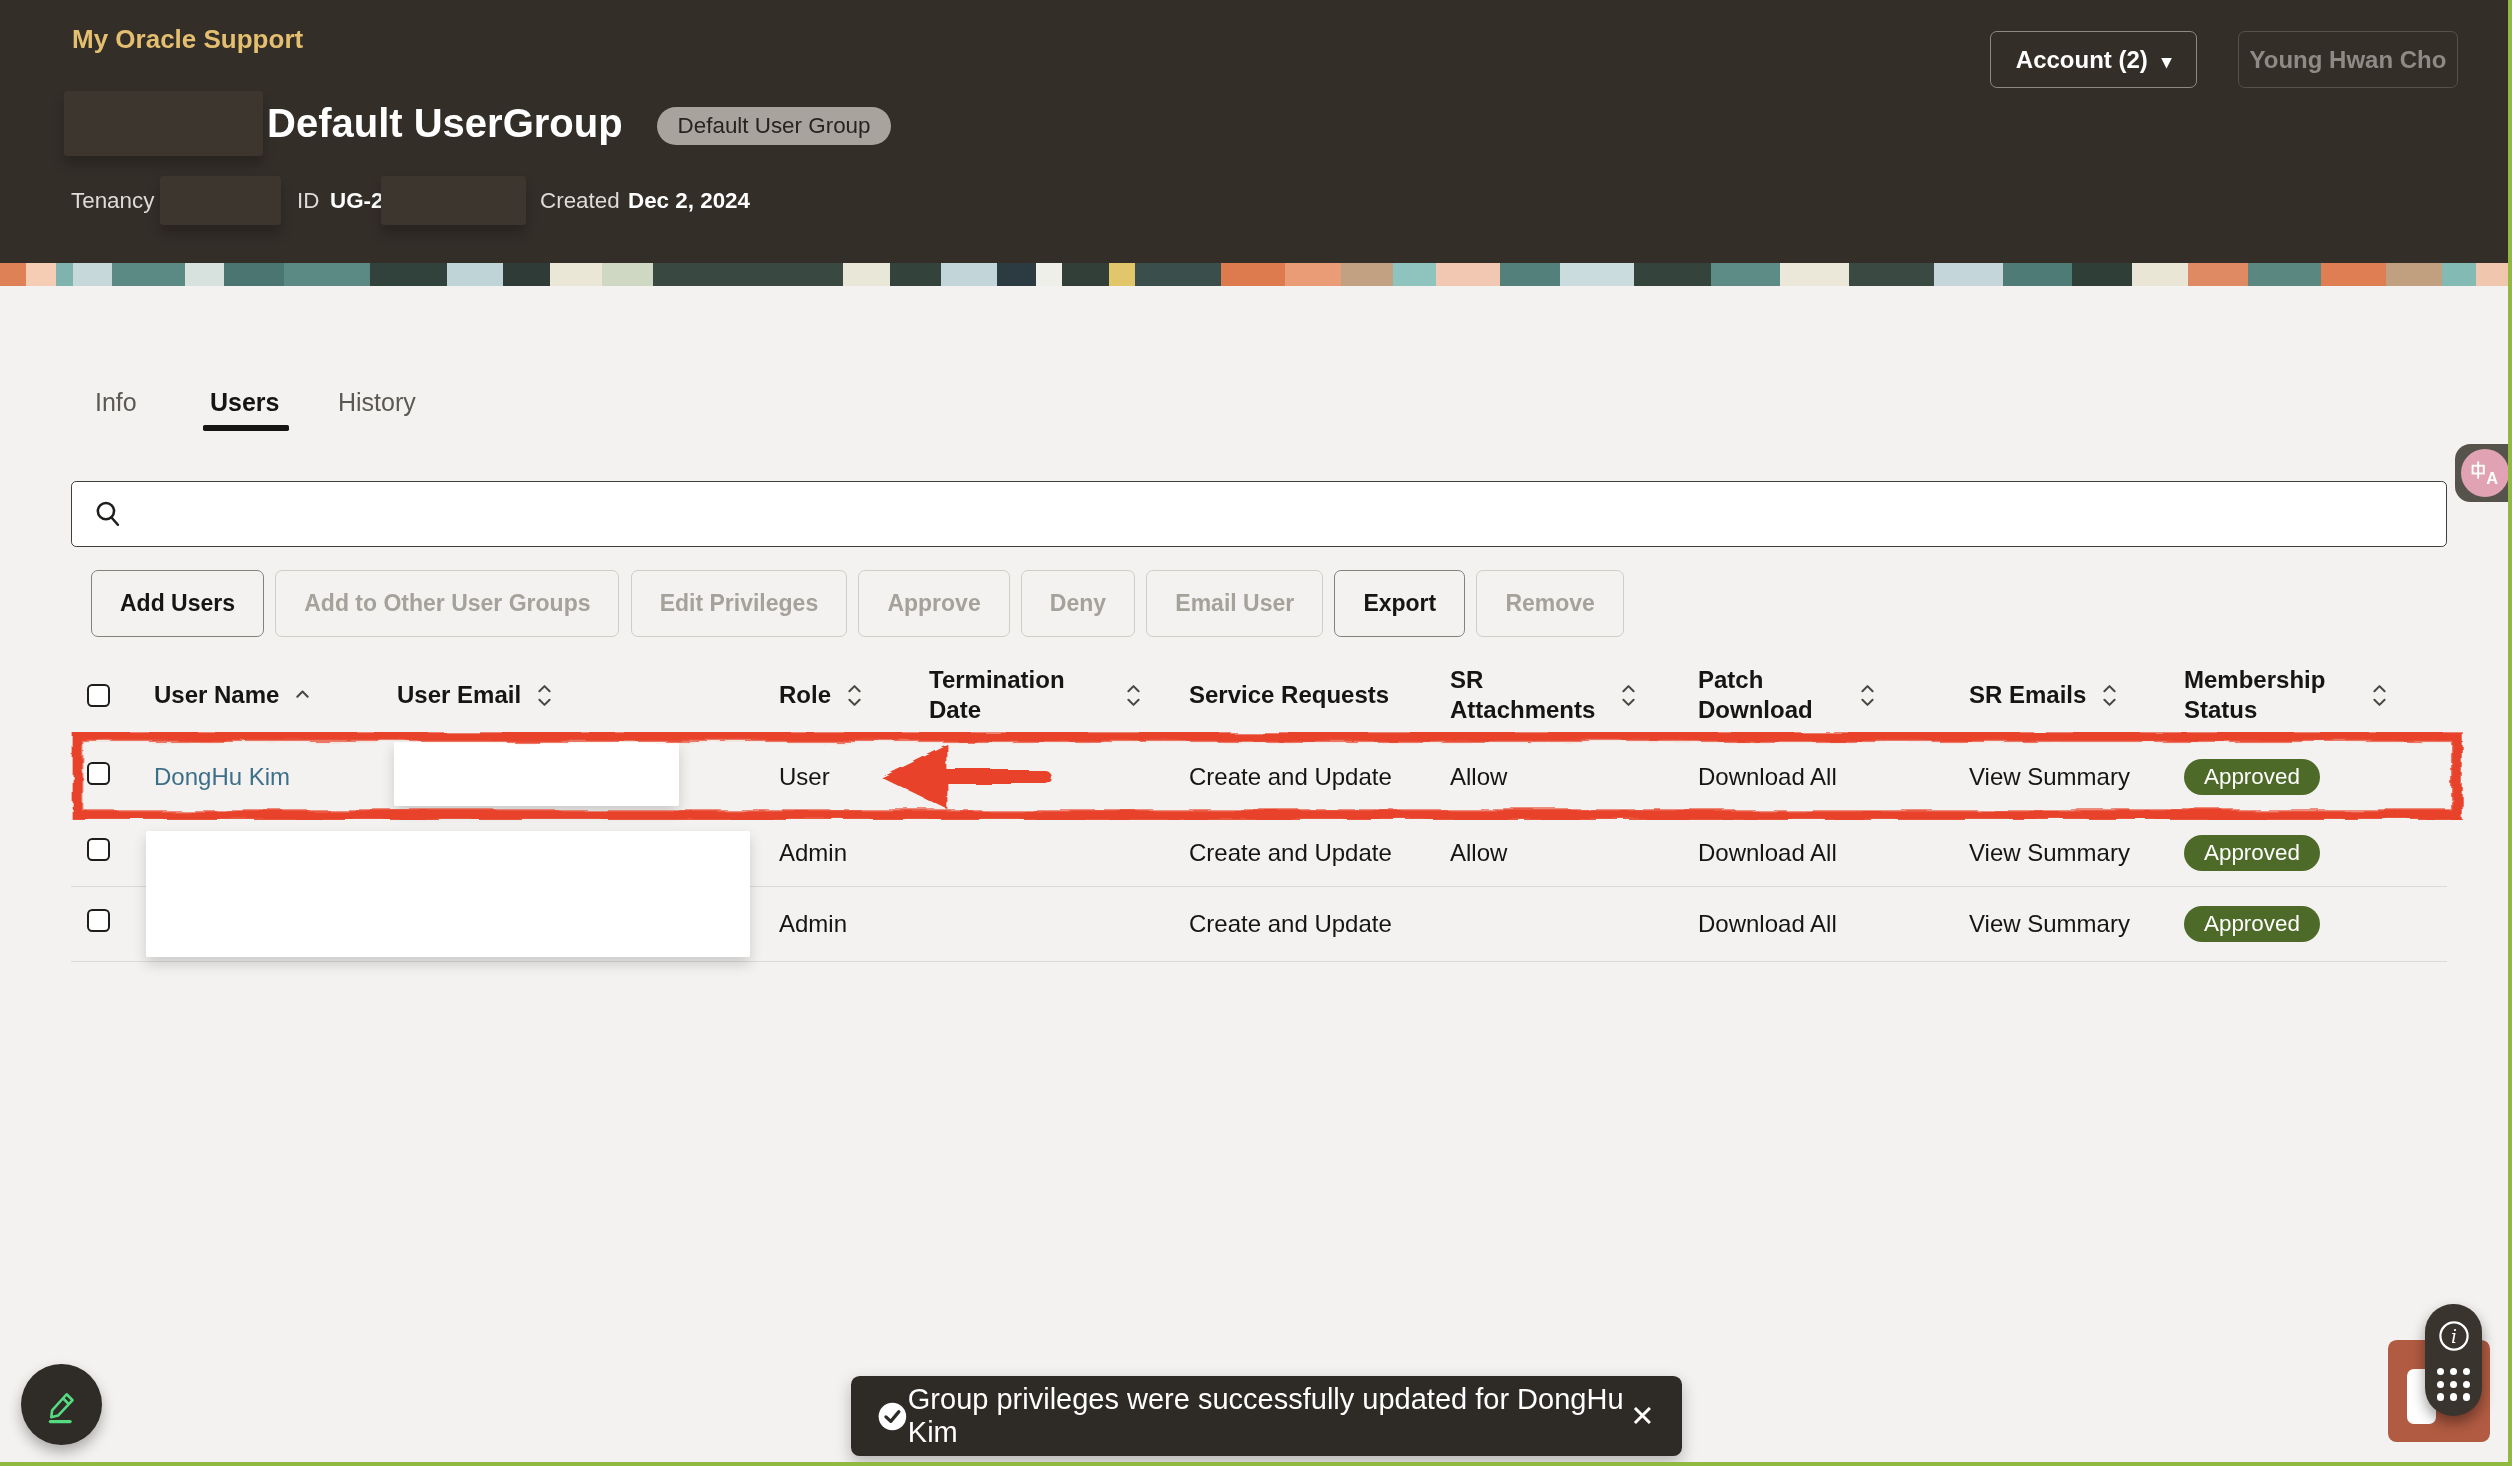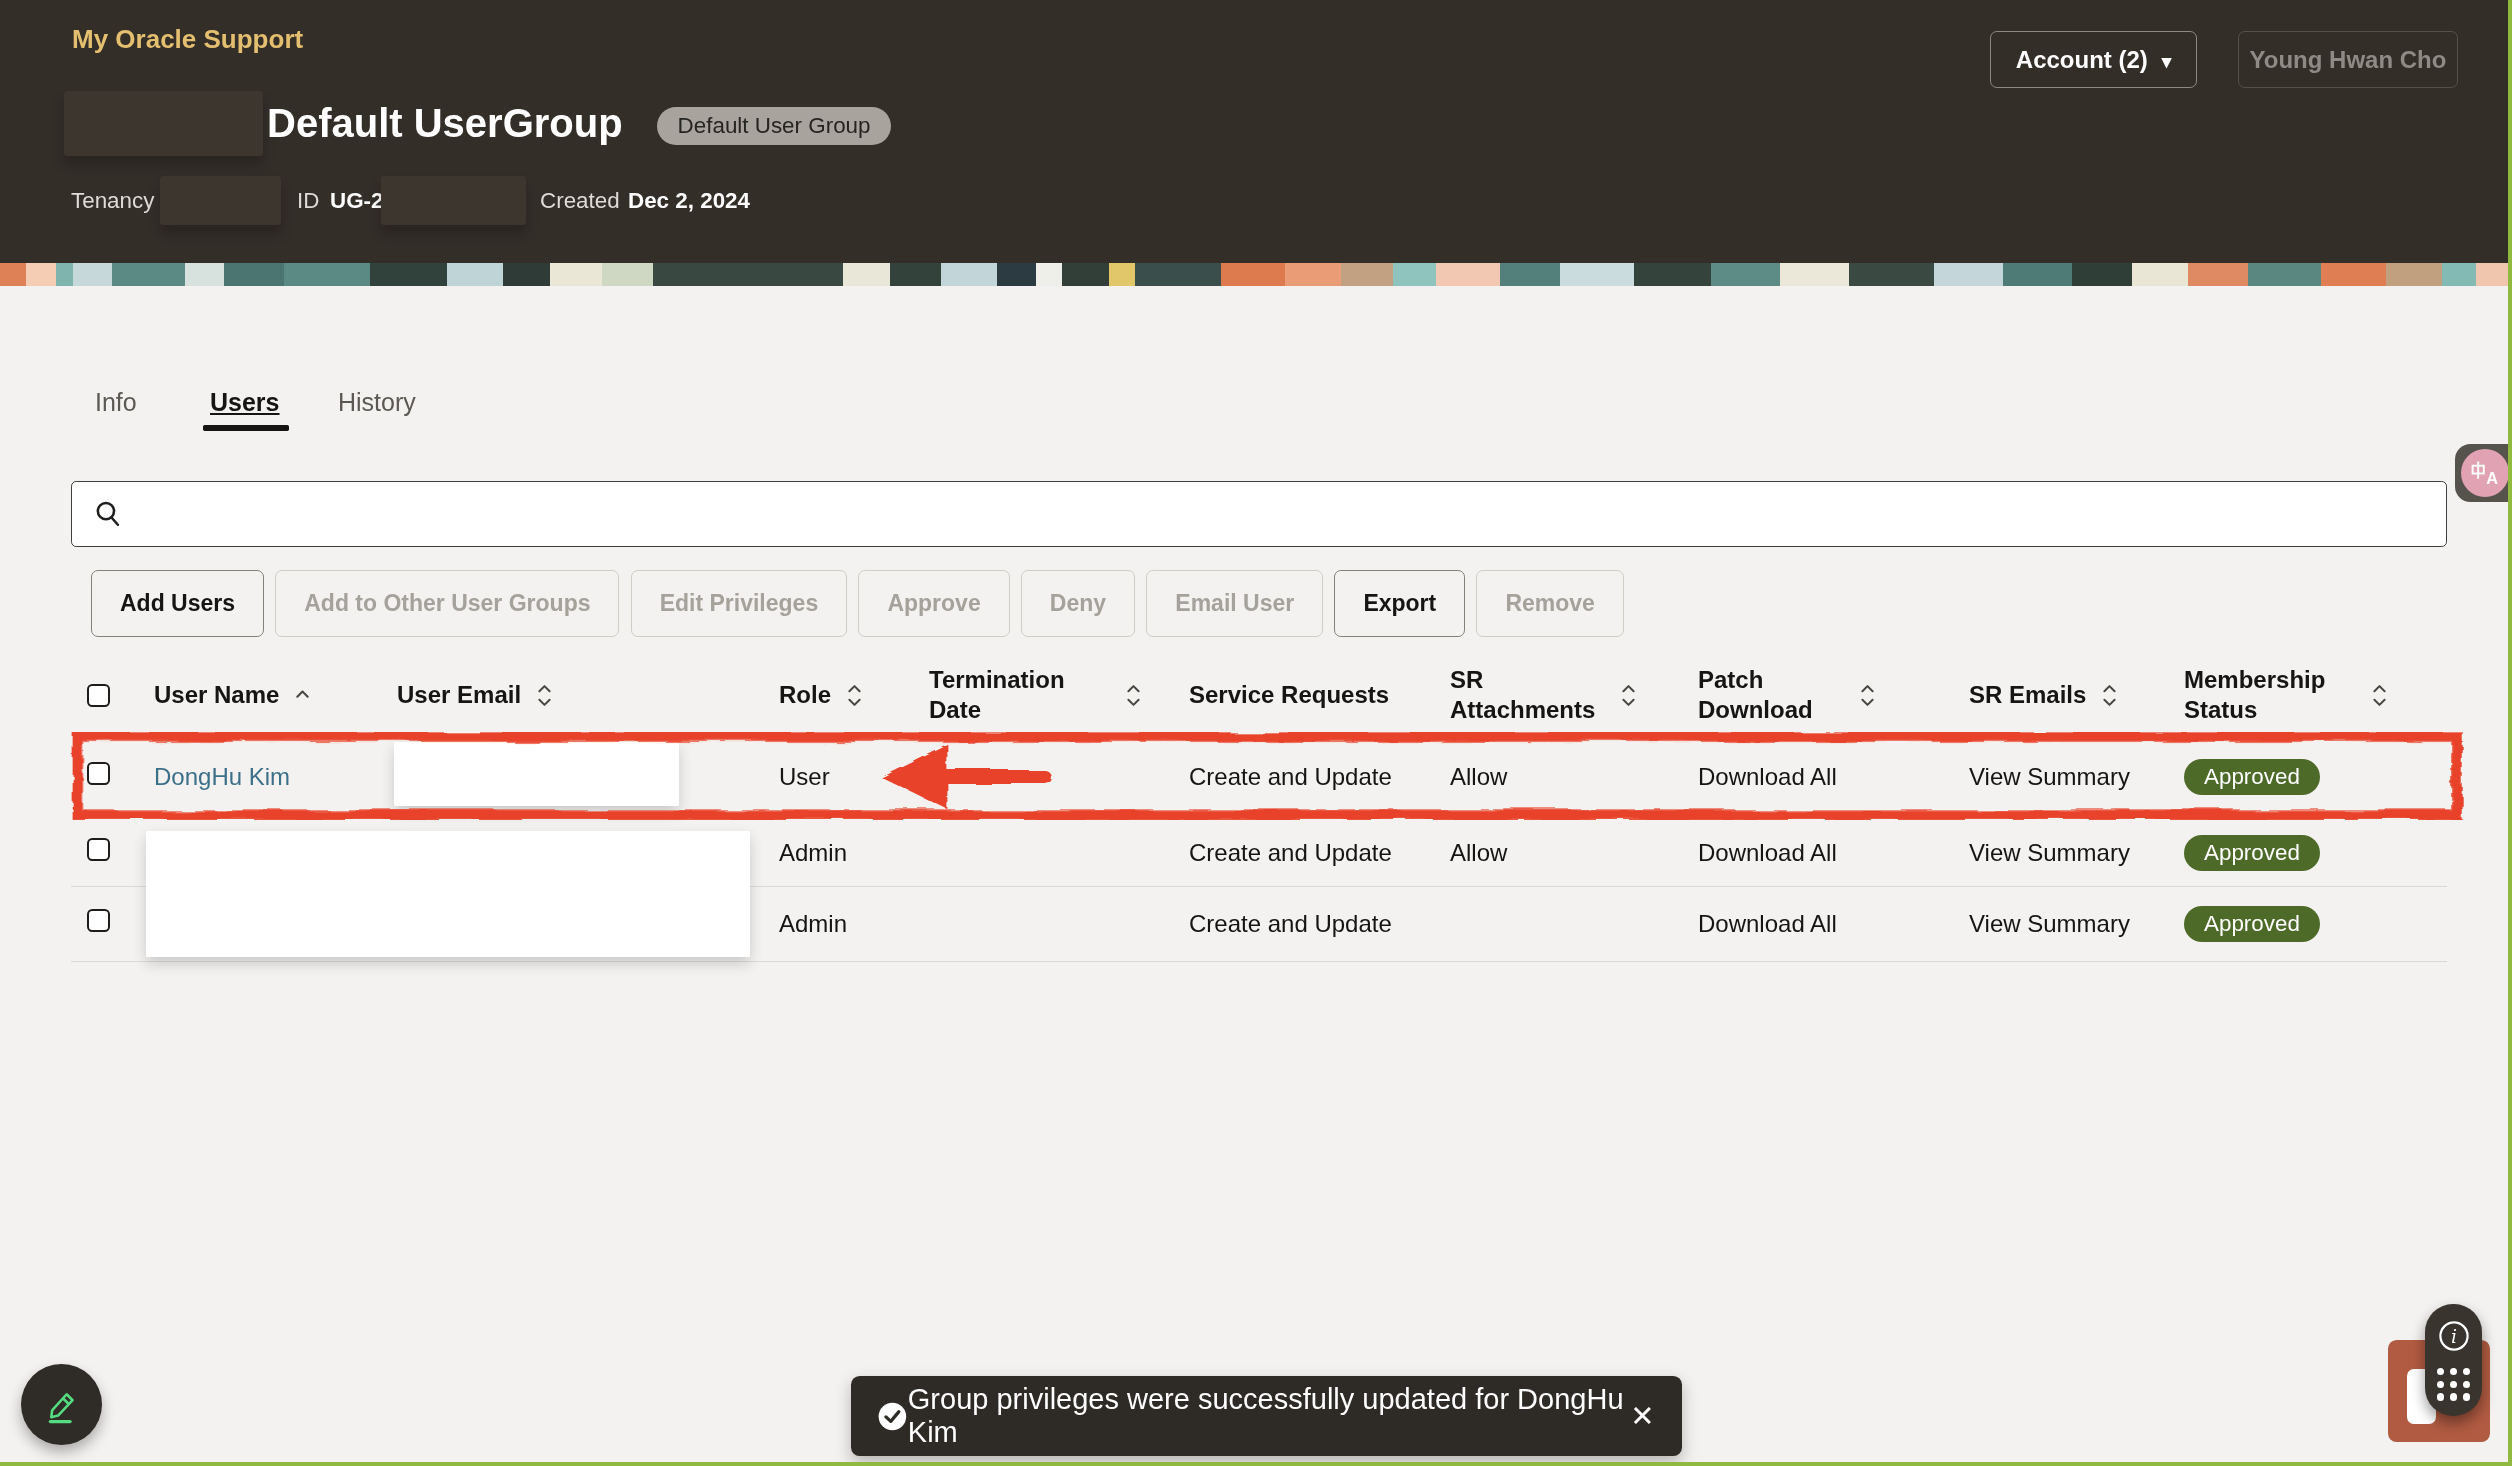--- a/index.html
+++ b/index.html
@@ -36,21 +36,21 @@
       #2e3b36 503px 550px,#eae7d6 550px 602px,#cfd8c2 602px 653px,#3a4842 653px 843px,#e9e8d8 843px 890px,
       #34423c 890px 941px,#c2d5d8 941px 997px,#2c3a42 997px 1036px,#efefe9 1036px 1062px,#323f39 1062px 1109px,
       #e2c66a 1109px 1135px,#3a4f4b 1135px 1221px,#dd7a4e 1221px 1285px,#e99c76 1285px 1341px,#c2a183 1341px 1393px,
       #8fc4be 1393px 1436px,#f2c8b2 1436px 1500px,#54807b 1500px 1560px,#cbdcde 1560px 1634px,#35433d 1634px 1711px,
       #5d8c86 1711px 1780px,#ebe8da 1780px 1849px,#3b4943 1849px 1934px,#c4d6d9 1934px 2003px,#4f7b76 2003px 2072px,
       #303e38 2072px 2132px,#e9e6d5 2132px 2188px,#e08a63 2188px 2248px,#5a877f 2248px 2321px,#de7e52 2321px 2386px,
       #c0a07f 2386px 2442px,#84bab4 2442px 2476px,#f0c6ae 2476px 2512px); }
 
   
   .tab { top:378px; height:48px; line-height:48px; font-size:25px; color:#5c5954; cursor:pointer; }
-  .tab-info { left:95px; } .tab-users { left:210px; font-weight:bold; color:#161513;text-decoration:underline; } .tab-history { left:338px; }
+  .tab-info { left:95px; } .tab-users { left:210px; font-weight:bold; color:#161513; } .tab-history { left:338px; }
   .tab-underline { left:203px; top:425px; width:86px; height:6px; background:#161513; border-radius:1.7px; }
 
   
   .search-box { left:71px; top:481px; width:2376px; height:66px; background:#ffffff;
                 border:1.7px solid #403e3a; border-radius:5.2px; display:flex; align-items:center; }
   .search-box svg { margin-left:22.4px; }
   .search-input { border:none; outline:none; flex:1; height:52px; margin:0 17px; font-size:24px;
                   font-family:inherit; background:transparent; color:#161513; }
 
   

